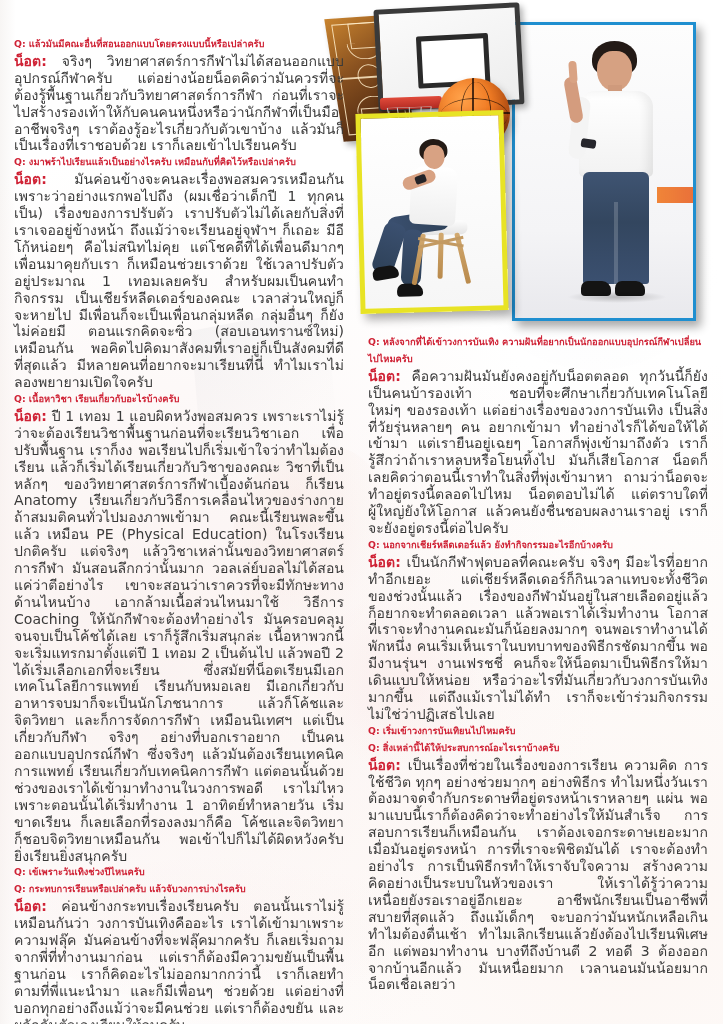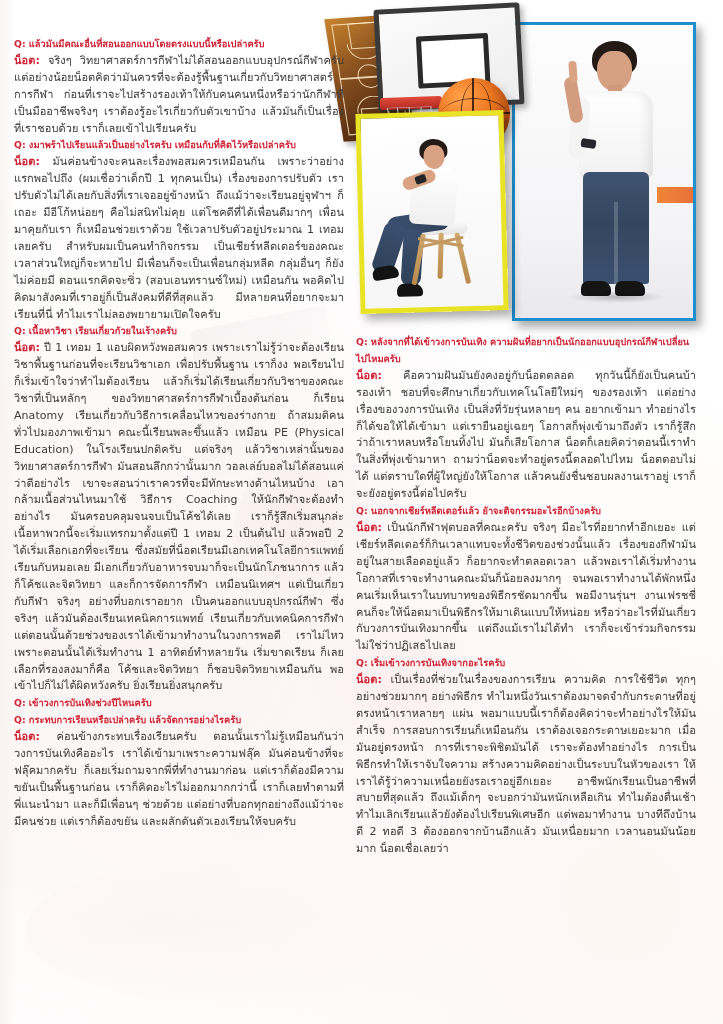--- a/index.html
+++ b/index.html
@@ -230,27 +230,27 @@
   #chair-x2  { position:absolute; left:54px; top:124px; width:46px; height:3px; background:#c39a62; transform:rotate(-11deg); }
 
   
   #col-left {
     position: absolute;
     left: 14px; top: 36px;
     width: 330px;
   }
   #col-right {
     position: absolute;
-    left: 356px; top: 334px;
+    left: 368px; top: 334px;
     width: 340px;
   }
 
   p.para {
     margin: 0 0 0 0;
-    font-size: 11px;
+    font-size: 14px;
     line-height: 16.9px;
     color: #3a3a3a;
     text-align: justify;
     text-justify: inter-word;
     letter-spacing: .05px;
   }
   p.q {
     margin: 0;
     font-size: 9.3px;
     line-height: 16.9px;
@@ -345,29 +345,30 @@
     </div>
 
   </div>
 
   <div id="col-left">
       <div style="float: right; width: 0px; height: 0px;"></div>
       <p class="q">Q: แล้วมันมีคณะอื่นที่สอนออกแบบโดยตรงแบบนี้หรือเปล่าครับ</p>
       <p class="para"><span class="speaker">น็อต:</span> จริงๆ วิทยาศาสตร์การกีฬาไม่ได้สอนออกแบบอุปกรณ์กีฬาครับ แต่อย่างน้อยน็อตคิดว่ามันควรที่จะต้องรู้พื้นฐานเกี่ยวกับวิทยาศาสตร์การกีฬา  ก่อนที่เราจะไปสร้างรองเท้าให้กับคนคนหนึ่งหรือว่านักกีฬาที่เป็นมืออาชีพจริงๆ เราต้องรู้อะไรเกี่ยวกับตัวเขาบ้าง แล้วมันก็เป็นเรื่องที่เราชอบด้วย เราก็เลยเข้าไปเรียนครับ</p>
       <p class="q">Q: งมาพร้าไปเรียนแล้วเป็นอย่างไรครับ เหมือนกับที่คิดไว้หรือเปล่าครับ</p>
       <p class="para"><span class="speaker">น็อต:</span> มันค่อนข้างจะคนละเรื่องพอสมควรเหมือนกัน เพราะว่าอย่างแรกพอไปถึง (ผมเชื่อว่าเด็กปี 1 ทุกคนเป็น) เรื่องของการปรับตัว เราปรับตัวไม่ได้เลยกับสิ่งที่เราเจออยู่ข้างหน้า ถึงแม้ว่าจะเรียนอยู่จุฬาฯ ก็เถอะ มีอีโก้หน่อยๆ คือไม่สนิทไม่คุย แต่โชคดีที่ได้เพื่อนดีมากๆ เพื่อนมาคุยกับเรา ก็เหมือนช่วยเราด้วย ใช้เวลาปรับตัวอยู่ประมาณ 1 เทอมเลยครับ สำหรับผมเป็นคนทำกิจกรรม  เป็นเชียร์หลีดเดอร์ของคณะ  เวลาส่วนใหญ่ก็จะหายไป มีเพื่อนก็จะเป็นเพื่อนกลุ่มหลีด กลุ่มอื่นๆ ก็ยังไม่ค่อยมี ตอนแรกคิดจะซิ่ว (สอบเอนทรานซ์ใหม่) เหมือนกัน พอคิดไปคิดมาสังคมที่เราอยู่ก็เป็นสังคมที่ดีที่สุดแล้ว  มีหลายคนที่อยากจะมาเรียนที่นี่ ทำไมเราไม่ลองพยายามเปิดใจครับ</p>
-      <p class="q">Q: เนื้อหาวิชา เรียนเกี่ยวกัวยในเร้างครับ</p>
+      <p class="q">Q: เนื้อหาวิชา เรียนเกี่ยวกับอะไรบ้างครับ</p>
       <p class="para"><span class="speaker">น็อต:</span> ปี 1 เทอม 1 แอบผิดหวังพอสมควร เพราะเราไม่รู้ว่าจะต้องเรียนวิชาพื้นฐานก่อนที่จะเรียนวิชาเอก เพื่อปรับพื้นฐาน เราก็งง พอเรียนไปก็เริ่มเข้าใจว่าทำไมต้องเรียน  แล้วก็เริ่มได้เรียนเกี่ยวกับวิชาของคณะ  วิชาที่เป็นหลักๆ ของวิทยาศาสตร์การกีฬาเบื้องต้นก่อน ก็เรียน Anatomy เรียนเกี่ยวกับวิธีการเคลื่อนไหวของร่างกาย ถ้าสมมติคนทั่วไปมองภาพเข้ามา คณะนี้เรียนพละขึ้นแล้ว เหมือน PE (Physical Education) ในโรงเรียนปกติครับ แต่จริงๆ แล้ววิชาเหล่านั้นของวิทยาศาสตร์การกีฬา มันสอนลึกกว่านั้นมาก วอลเล่ย์บอลไม่ได้สอนแค่ว่าตีอย่างไร เขาจะสอนว่าเราควรที่จะมีทักษะทางด้านไหนบ้าง เอากล้ามเนื้อส่วนไหนมาใช้ วิธีการ Coaching ให้นักกีฬาจะต้องทำอย่างไร มันครอบคลุมจนจบเป็นโค้ชได้เลย เราก็รู้สึกเริ่มสนุกล่ะ เนื้อหาพวกนี้จะเริ่มแทรกมาตั้งแต่ปี 1 เทอม 2 เป็นต้นไป แล้วพอปี 2 ได้เริ่มเลือกเอกที่จะเรียน ซึ่งสมัยที่น็อตเรียนมีเอกเทคโนโลยีการแพทย์ เรียนกับหมอเลย มีเอกเกี่ยวกับอาหารจบมาก็จะเป็นนักโภชนาการ  แล้วก็โค้ชและจิตวิทยา  และก็การจัดการกีฬา เหมือนนิเทศฯ แต่เป็นเกี่ยวกับกีฬา จริงๆ อย่างที่บอกเราอยาก เป็นคนออกแบบอุปกรณ์กีฬา ซึ่งจริงๆ แล้วมันต้องเรียนเทคนิคการแพทย์ เรียนเกี่ยวกับเทคนิคการกีฬา  แต่ตอนนั้นด้วยช่วงของเราได้เข้ามาทำงานในวงการพอดี เราไม่ไหวเพราะตอนนั้นได้เริ่มทำงาน 1 อาทิตย์ทำหลายวัน เริ่มขาดเรียน ก็เลยเลือกที่รองลงมาก็คือ โค้ชและจิตวิทยา ก็ชอบจิตวิทยาเหมือนกัน พอเข้าไปก็ไม่ได้ผิดหวังครับ ยิ่งเรียนยิ่งสนุกครับ</p>
-      <p class="q">Q: เข้าวงการบันเทิงช่วงปีไหนครับ</p>
-      <p class="q">Q: กระทบการเรียนหรือเปล่าครับ แล้วจัดการอย่างไรครับ</p>
+      <p class="q">Q: เข้เพราะวันเทิงช่วงปีไหนครับ</p>
+      <p class="q">Q: กระทบการเรียนหรือเปล่าครับ แล้วจับวงการบ่างไรครับ</p>
       <p class="para"><span class="speaker">น็อต:</span> ค่อนข้างกระทบเรื่องเรียนครับ ตอนนั้นเราไม่รู้เหมือนกันว่า วงการบันเทิงคืออะไร  เราได้เข้ามาเพราะความฟลุ๊ค  มันค่อนข้างที่จะฟลุ๊คมากครับ ก็เลยเริ่มถามจากพี่ที่ทำงานมาก่อน แต่เราก็ต้องมีความขยันเป็นพื้นฐานก่อน  เราก็คิดอะไรไม่ออกมากกว่านี้  เราก็เลยทำตามที่พี่แนะนำมา และก็มีเพื่อนๆ ช่วยด้วย แต่อย่างที่บอกทุกอย่างถึงแม้ว่าจะมีคนช่วย แต่เราก็ต้องขยัน และผลักดันตัวเองเรียนให้จบครับ</p>
     </div>
 
   <div id="col-right">
       <p class="q">Q: หลังจากที่ได้เข้าวงการบันเทิง ความฝันที่อยากเป็นนักออกแบบอุปกรณ์กีฬาเปลี่ยนไปไหมครับ</p>
       <p class="para"><span class="speaker">น็อต:</span> คือความฝันมันยังคงอยู่กับน็อตตลอด  ทุกวันนี้ก็ยังเป็นคนบ้ารองเท้า ชอบที่จะศึกษาเกี่ยวกับเทคโนโลยีใหม่ๆ ของรองเท้า แต่อย่างเรื่องของวงการบันเทิง เป็นสิ่งที่วัยรุ่นหลายๆ คน อยากเข้ามา ทำอย่างไรก็ได้ขอให้ได้เข้ามา  แต่เรายืนอยู่เฉยๆ  โอกาสก็พุ่งเข้ามาถึงตัว  เราก็รู้สึกว่าถ้าเราหลบหรือโยนทิ้งไป มันก็เสียโอกาส  น็อตก็เลยคิดว่าตอนนี้เราทำในสิ่งที่พุ่งเข้ามาหา  ถามว่าน็อตจะทำอยู่ตรงนี้ตลอดไปไหม น็อตตอบไม่ได้ แต่ตราบใดที่ผู้ใหญ่ยังให้โอกาส แล้วคนยังชื่นชอบผลงานเราอยู่ เราก็จะยังอยู่ตรงนี้ต่อไปครับ</p>
-      <p class="q">Q: นอกจากเชียร์หลีดเดอร์แล้ว ยัาจะติจกรรมอะไรอีกบ้างครับ</p>
+      <p class="q">Q: นอกจากเชียร์หลีดเดอร์แล้ว ยังทำกิจกรรมอะไรอีกบ้างครับ</p>
       <p class="para"><span class="speaker">น็อต:</span> เป็นนักกีฬาฟุตบอลที่คณะครับ  จริงๆ มีอะไรที่อยากทำอีกเยอะ แต่เชียร์หลีดเดอร์ก็กินเวลาแทบจะทั้งชีวิตของช่วงนั้นแล้ว เรื่องของกีฬามันอยู่ในสายเลือดอยู่แล้ว ก็อยากจะทำตลอดเวลา แล้วพอเราได้เริ่มทำงาน โอกาสที่เราจะทำงานคณะมันก็น้อยลงมากๆ จนพอเราทำงานได้พักหนึ่ง คนเริ่มเห็นเราในบทบาทของพิธีกรชัดมากขึ้น พอมีงานรุ่นฯ งานเฟรชชี่ คนก็จะให้น็อตมาเป็นพิธีกรให้มาเดินแบบให้หน่อย หรือว่าอะไรที่มันเกี่ยวกับวงการบันเทิงมากขึ้น แต่ถึงแม้เราไม่ได้ทำ เราก็จะเข้าร่วมกิจกรรมไม่ใช่ว่าปฏิเสธไปเลย</p>
-      <p class="q">Q: เริ่มเข้าวงการบันเทิงจากอะไรครับ</p>
+      <p class="q">Q: เริ่มเข้าวงการบันเทิยนไปไหมครับ</p>
+      <p class="q">Q: สิ่งเหล่านี้ได้ให้ประสบการณ์อะไรเราบ้างครับ</p>
       <p class="para"><span class="speaker">น็อต:</span> เป็นเรื่องที่ช่วยในเรื่องของการเรียน ความคิด การใช้ชีวิต ทุกๆ อย่างช่วยมากๆ  อย่างพิธีกร  ทำไมหนึ่งวันเราต้องมาจดจำกับกระดาษที่อยู่ตรงหน้าเราหลายๆ แผ่น พอมาแบบนี้เราก็ต้องคิดว่าจะทำอย่างไรให้มันสำเร็จ การสอบการเรียนก็เหมือนกัน เราต้องเจอกระดาษเยอะมาก เมื่อมันอยู่ตรงหน้า การที่เราจะพิชิตมันได้ เราจะต้องทำอย่างไร การเป็นพิธีกรทำให้เราจับใจความ สร้างความคิดอย่างเป็นระบบในหัวของเรา ให้เราได้รู้ว่าความเหนื่อยยังรอเราอยู่อีกเยอะ อาชีพนักเรียนเป็นอาชีพที่สบายที่สุดแล้ว ถึงแม้เด็กๆ จะบอกว่ามันหนักเหลือเกิน ทำไมต้องตื่นเช้า ทำไมเลิกเรียนแล้วยังต้องไปเรียนพิเศษอีก แต่พอมาทำงาน บางทีถึงบ้านตี 2 ทอดี 3 ต้องออกจากบ้านอีกแล้ว มันเหนื่อยมาก เวลานอนมันน้อยมาก น็อตเชื่อเลยว่า</p>
     </div>
 
 </div>
 
 </body></html>

